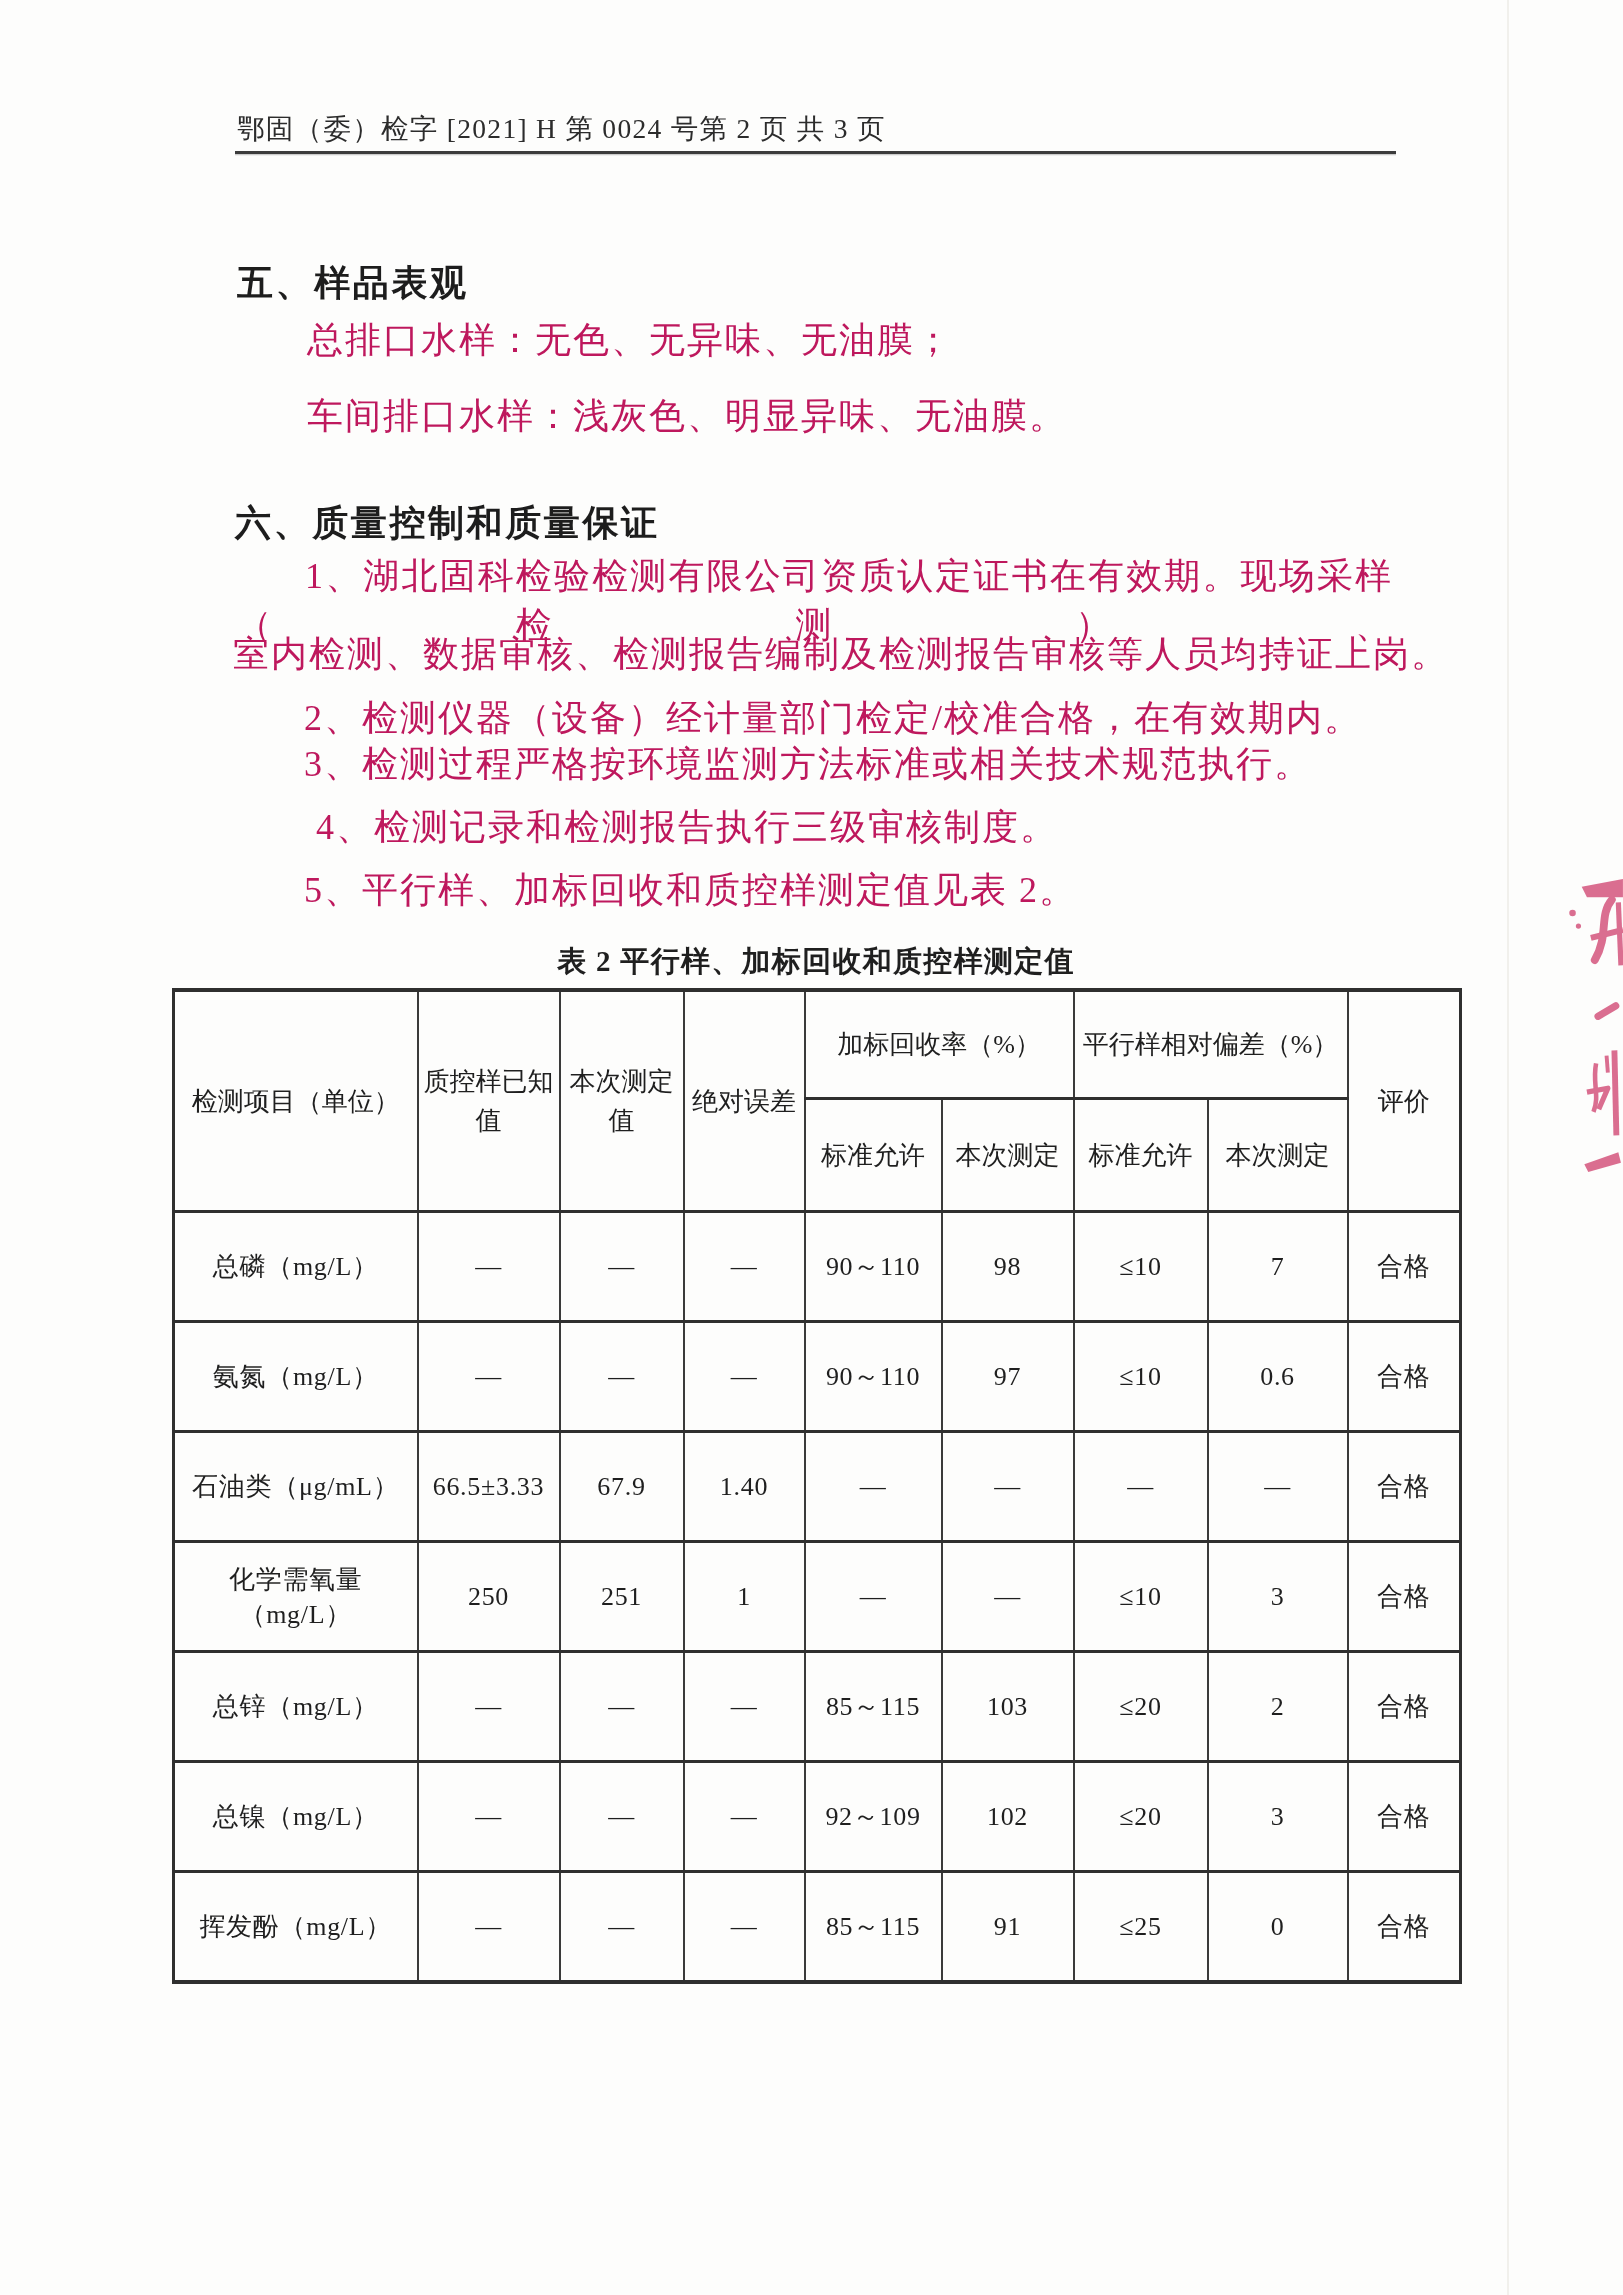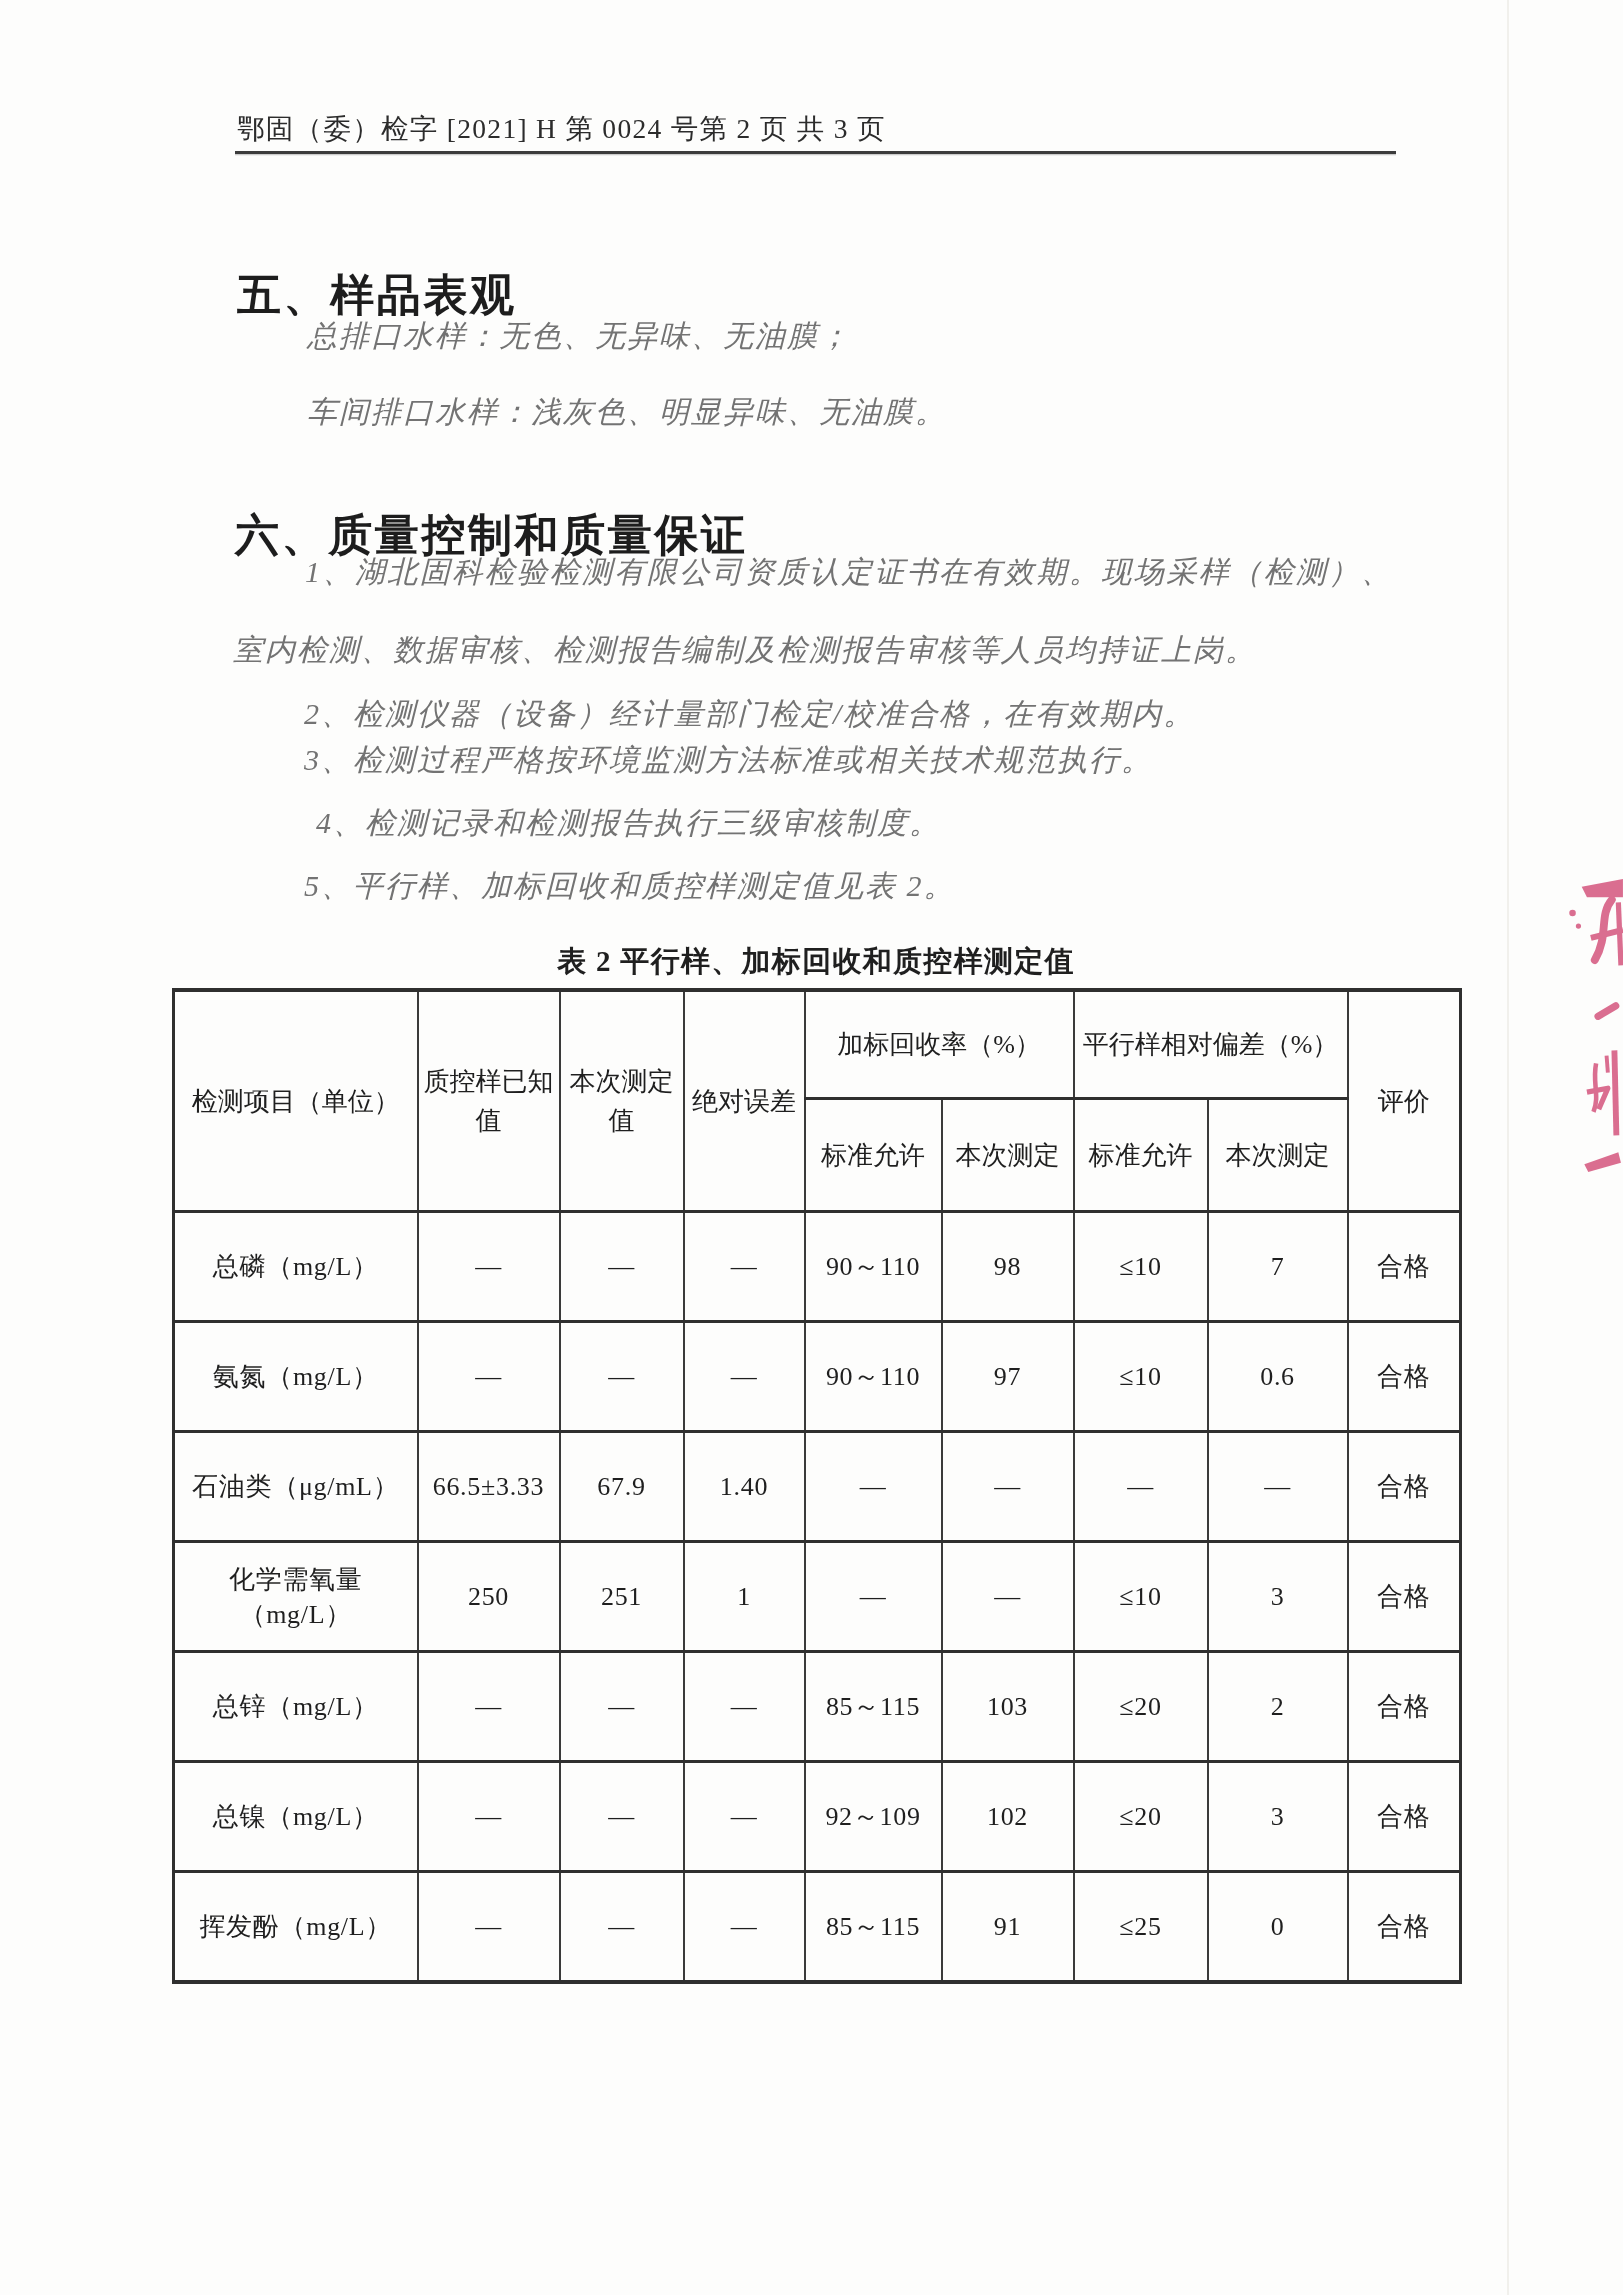--- a/index.html
+++ b/index.html
@@ -18,29 +18,28 @@
     background:rgba(175,165,150,0.15);}
   .doc-header{
     position:absolute;top:111px;left:237px;width:1153px;
     display:flex;justify-content:flex-start;align-items:baseline;
     font-size:27.5px;color:#2c2c2c;letter-spacing:1.3px;white-space:nowrap;
   }
   .rule{position:absolute;top:151px;left:235px;width:1161px;height:3.3px;
     background:#3c3c3c;box-shadow:0 1.3px 0 rgba(60,60,60,0.25);}
   .sec-title{
     position:absolute;left:235px;
-    font-size:44px;font-weight:700;color:#1d1d1d;letter-spacing:2.6px;
+    font-size:36px;font-weight:700;color:#1d1d1d;letter-spacing:2.6px;
     white-space:nowrap;
   }
   #sec5-title{top:229px;left:237px;}
   #sec6-title{top:469px;}
   .bodyline{
-    position:absolute;font-size:30px;color:#737373;letter-spacing:2px;
+    position:absolute;font-size:36px;color:#be185d;letter-spacing:2px;
     white-space:nowrap;
-    font-style:italic;
   }
   .para{white-space:normal;}
   #s5-line0{top:316px;left:307px;}
   #s5-line1{top:392px;left:307px;}
   #qc-line0{top:552px;left:236px;width:1157px;text-indent:69px;
     text-align:justify;text-align-last:justify;white-space:normal;}
   #qc-line1{top:630px;left:233px;}
   #qc-line2{top:677px;left:304px;margin-top:17px;}
   #qc-line3{top:740px;left:304px;}
   #qc-line4{top:803px;left:316px;}

